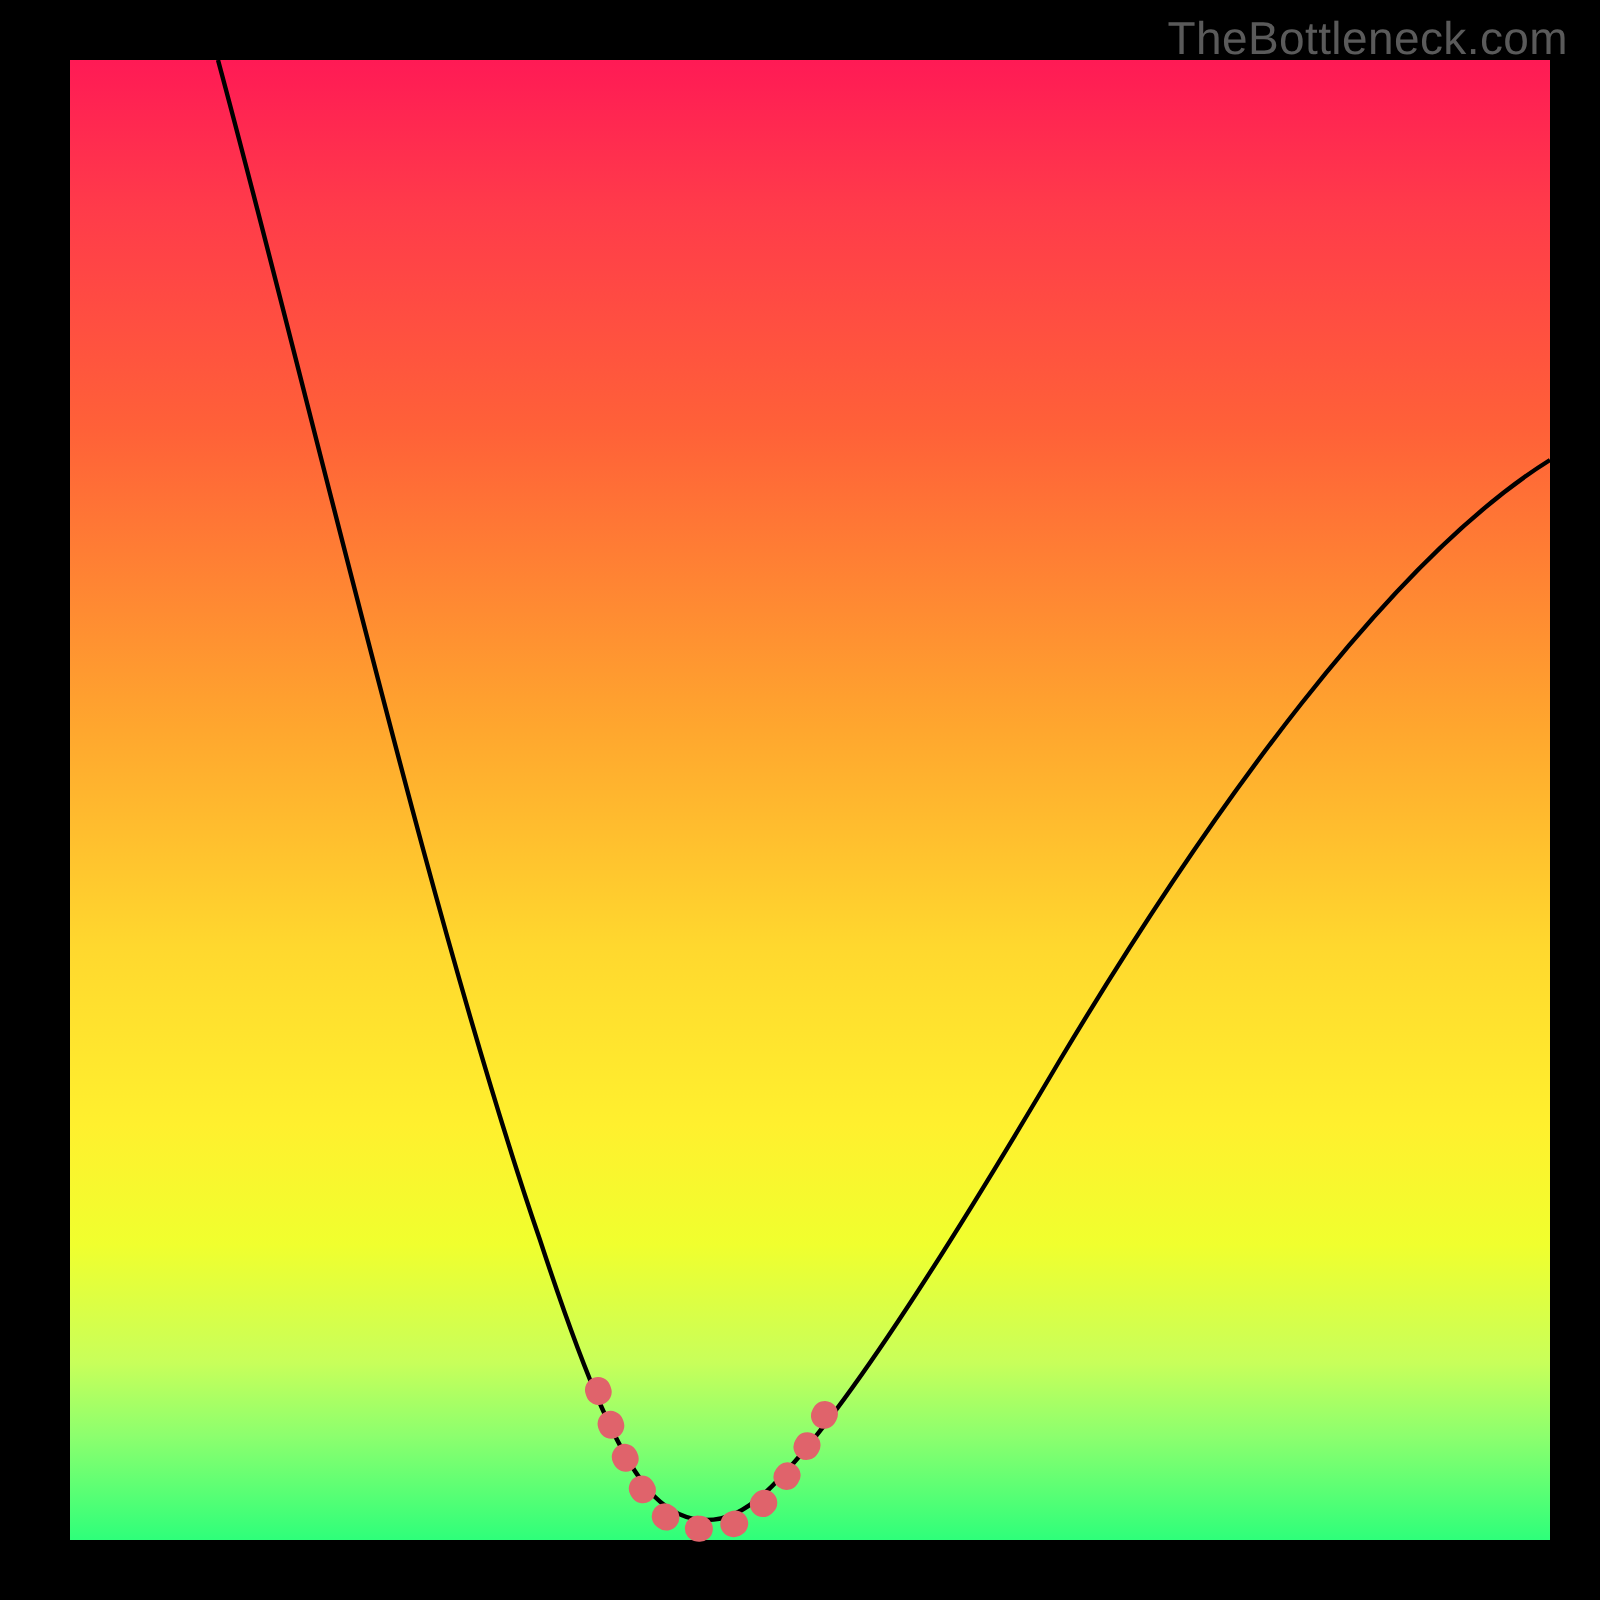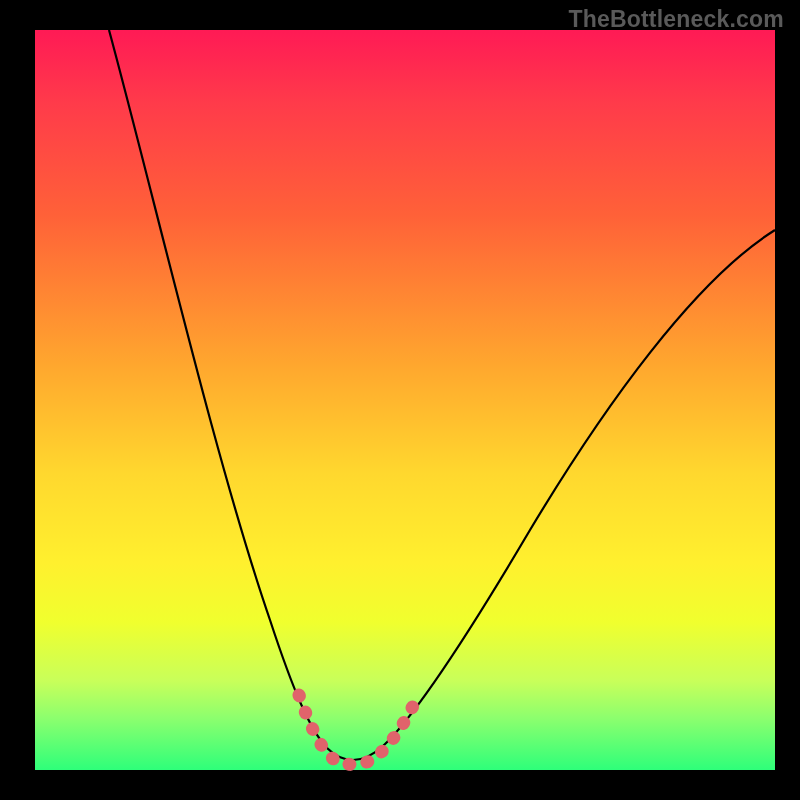--- a/index.html
+++ b/index.html
@@ -39,21 +39,21 @@
       #2eff7a 100%
     );
   }
   .watermark {
     position: absolute;
     top: 6px;
     right: 16px;
     color: #5a5a5a;
     font-size: 23px;
     letter-spacing: 0.2px;
-    font-weight: 700;
+    font-weight: 400;
     z-index: 5;
   }
   svg.curve {
     position: absolute;
     left: 0;
     top: 0;
     width: 740px;
     height: 740px;
     overflow: visible;
   }

